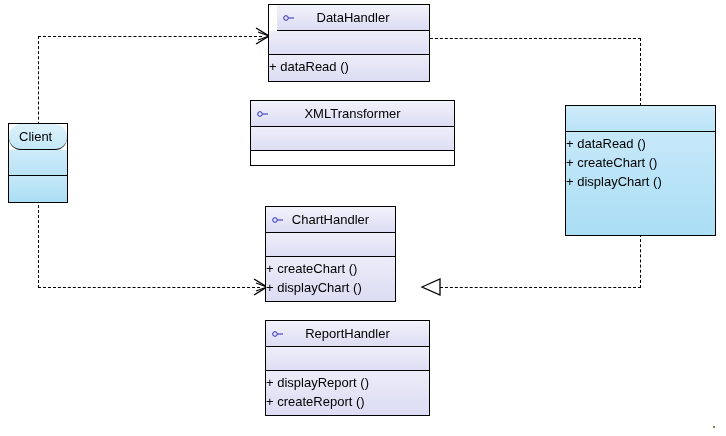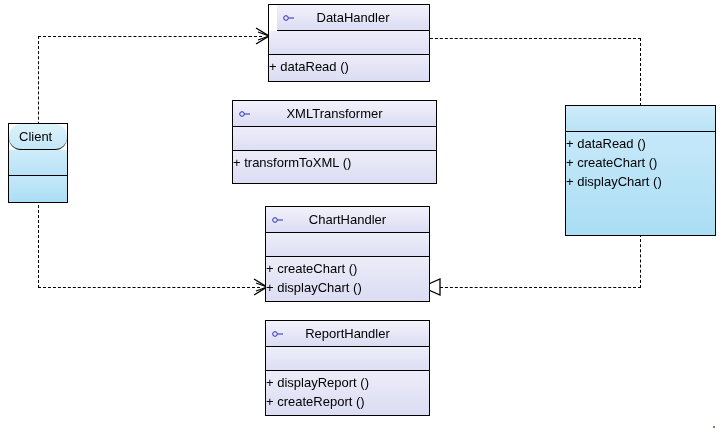--- a/index.html
+++ b/index.html
@@ -151,35 +151,32 @@
         <line x1="5.6" y1="4" x2="11" y2="4" stroke="#2a2ab0" stroke-width="1"></line>
       </svg>
       <span>DataHandler</span>
     </div>
     <div class="uml-attr-row" style="height:24px;"></div>
     <div class="uml-op-row">
       <div class="uml-op">+ dataRead ()</div>
     </div>
   </div>
 
-  <div class="uml-class iface" style="left:232px; top:100px; width:205px; height:84px;">
+  <div class="uml-class iface" style="left:250px; top:100px; width:205px; height:66px;">
     <div class="uml-name-row" style="height:26px;">
       <svg class="iface-icon" viewBox="0 0 12 8">
         <circle cx="3" cy="4" r="2.3" fill="none" stroke="#2a2ab0" stroke-width="1"></circle>
         <line x1="5.6" y1="4" x2="11" y2="4" stroke="#2a2ab0" stroke-width="1"></line>
       </svg>
       <span>XMLTransformer</span>
     </div>
     <div class="uml-attr-row" style="height:24px;"></div>
-    <div class="uml-op-row">
-      <div class="uml-op">+ transformToXML ()</div>
-    </div>
-  </div>
-
-  <div class="uml-class iface" style="left:265px; top:206px; width:165px; height:96px;">
+  </div>
+
+  <div class="uml-class iface" style="left:265px; top:206px; width:131px; height:96px;">
     <div class="uml-name-row" style="height:26px;">
       <svg class="iface-icon" viewBox="0 0 12 8">
         <circle cx="3" cy="4" r="2.3" fill="none" stroke="#2a2ab0" stroke-width="1"></circle>
         <line x1="5.6" y1="4" x2="11" y2="4" stroke="#2a2ab0" stroke-width="1"></line>
       </svg>
       <span>ChartHandler</span>
     </div>
     <div class="uml-attr-row" style="height:24px;"></div>
     <div class="uml-op-row">
       <div class="uml-op">+ createChart ()</div>

